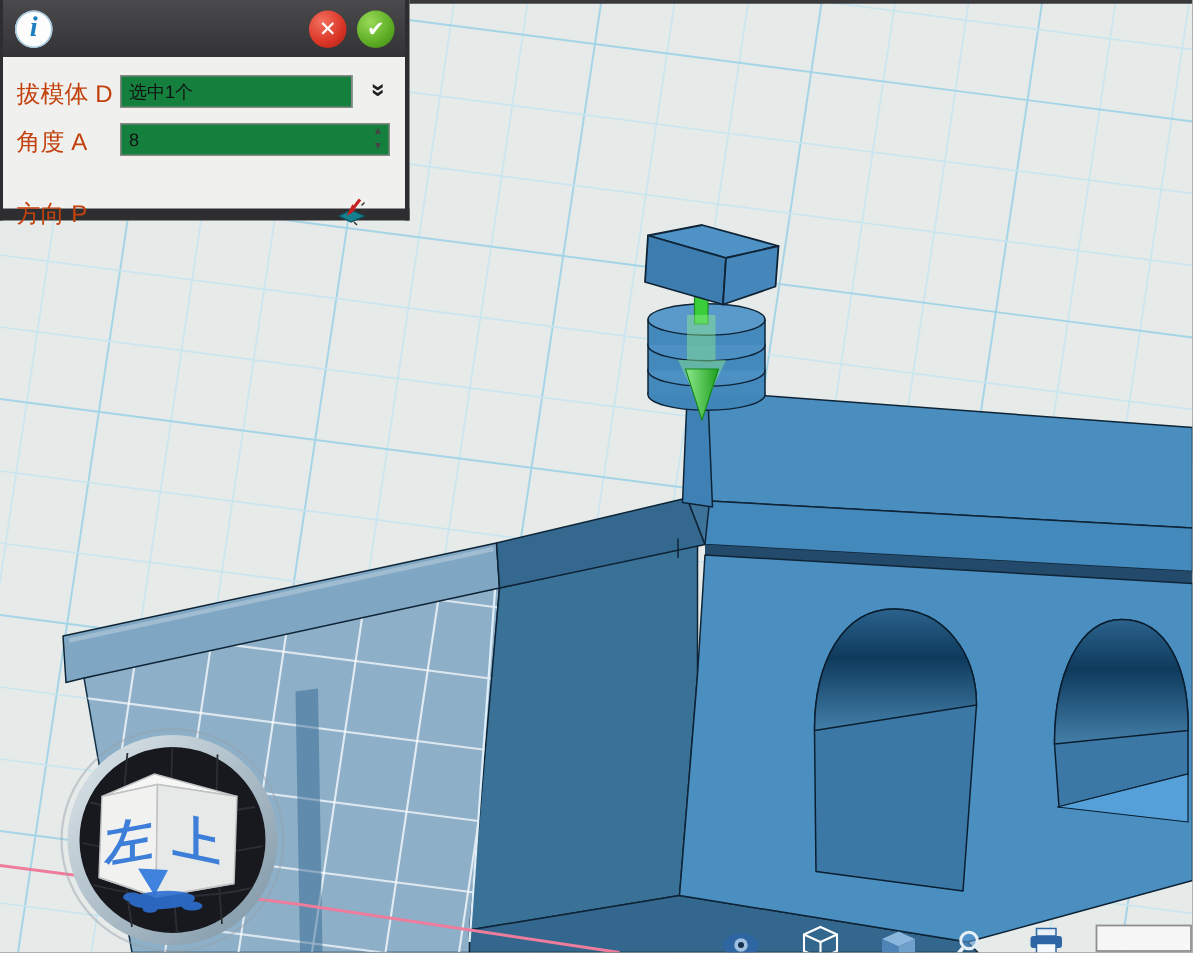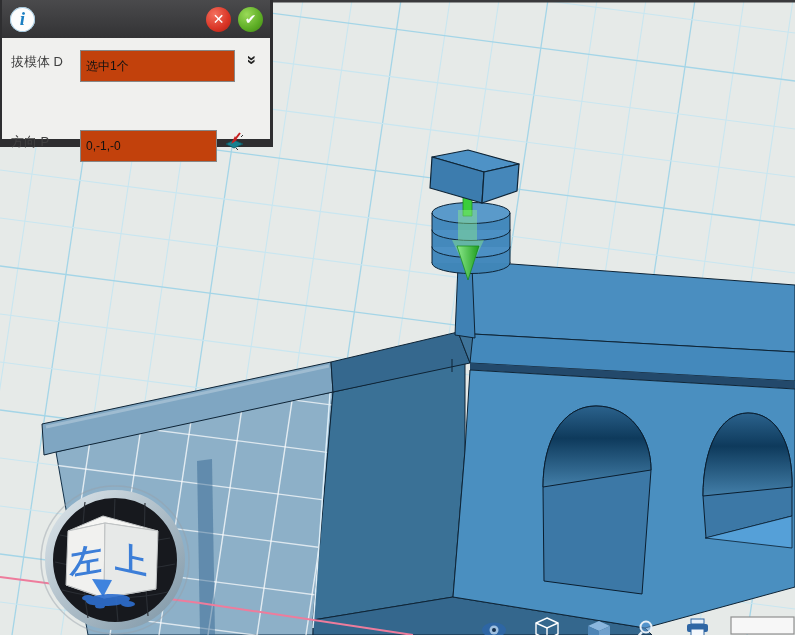--- a/index.html
+++ b/index.html
@@ -16,23 +16,23 @@
   .info-btn{width:25px;height:25px;border-radius:50%;background:#fdfdfd;color:#1c7fc2;
           font-family:"Liberation Serif","DejaVu Serif",serif;font-style:italic;font-weight:bold;
           font-size:19px;line-height:24px;text-align:center;margin-left:8px;
           box-shadow:0 0 0 1px #9fc6de inset;}
   .hdr-spacer{flex:1}
   .cbtn{width:25px;height:25px;border-radius:50%;color:#fff;font-size:14px;font-weight:bold;
           line-height:25px;text-align:center;margin-right:7px;cursor:pointer;}
   .btn-x{background:radial-gradient(circle at 35% 30%,#f4705e,#d93425 60%,#a81f12);}
   .btn-ok{background:radial-gradient(circle at 35% 30%,#9ada58,#5cac24 60%,#3f8312);}
   .row{position:absolute;left:0;width:100%;height:22px;}
-  .lbl{position:absolute;left:9px;top:3px;font-size:13px;color:#404040;}
-  .inp{position:absolute;top:0;height:32px;box-sizing:border-box;border:1px solid #878787;
-       background:#c2410c;font-size:12px;color:#111;padding:0 5px;
+  .lbl{position:absolute;left:9px;top:3px;font-size:16px;color:#c2410c;}
+  .inp{position:absolute;top:0;height:22px;box-sizing:border-box;border:1px solid #878787;
+       background:#15803d;font-size:12px;color:#111;padding:0 5px;
        font-family:"Liberation Sans","DejaVu Sans",sans-serif;}
   .chev{position:absolute;left:240px;top:-1px;width:20px;height:22px;color:#222;
         font-size:17px;font-weight:bold;transform:rotate(90deg);text-align:center;line-height:22px;}
   .spin{position:absolute;left:243px;top:2px;width:14px;height:18px;display:flex;
         flex-direction:column;justify-content:space-between;align-items:center;}
   .spin span{font-size:7px;color:#444;line-height:8px;cursor:pointer;}
   .diricon{position:absolute;left:221px;top:1px;width:22px;height:20px;cursor:pointer;}
 </style>
 </head>
 <body>
@@ -273,24 +273,31 @@
     <div class="cbtn btn-x">✕</div>
     <div class="cbtn btn-ok">✔</div>
   </div>
 
   <div class="row" style="top:50px">
     <span class="lbl">拔模体 D</span>
     <input class="inp" style="left: 78px; width: 155px;" readonly="" value="选中1个">
     <span class="chev">»</span>
   </div>
 
+  <div class="row" style="top:82px">
+    <span class="lbl">角度 A</span>
+    <input class="inp" style="left: 78px; width: 180px;" readonly="" value="8">
+    <span class="spin">
+      <span>▲</span>
+      <span>▼</span>
+    </span>
+  </div>
 
   <div class="row" style="top:130px">
     <span class="lbl">方向 P</span>
-    <input class="inp" style="left: 78px; width: 137px;" readonly="" value="0,-1,-0">
     <svg class="diricon" viewBox="0 0 22 20">
       <path d="M3,13 L11,9 L20,13 L11,17 Z" fill="#17808F" stroke="#0C5560" stroke-width="0.8"></path>
       <line x1="17" y1="2" x2="10" y2="11" stroke="#C42020" stroke-width="2"></line>
       <path d="M8,13 L14,9 L12,5 Z" fill="#C42020"></path>
       <line x1="18" y1="6" x2="20" y2="4" stroke="#333" stroke-width="1"></line>
       <line x1="13" y1="17" x2="15" y2="19" stroke="#333" stroke-width="1"></line>
     </svg>
   </div>
 </div>
 

